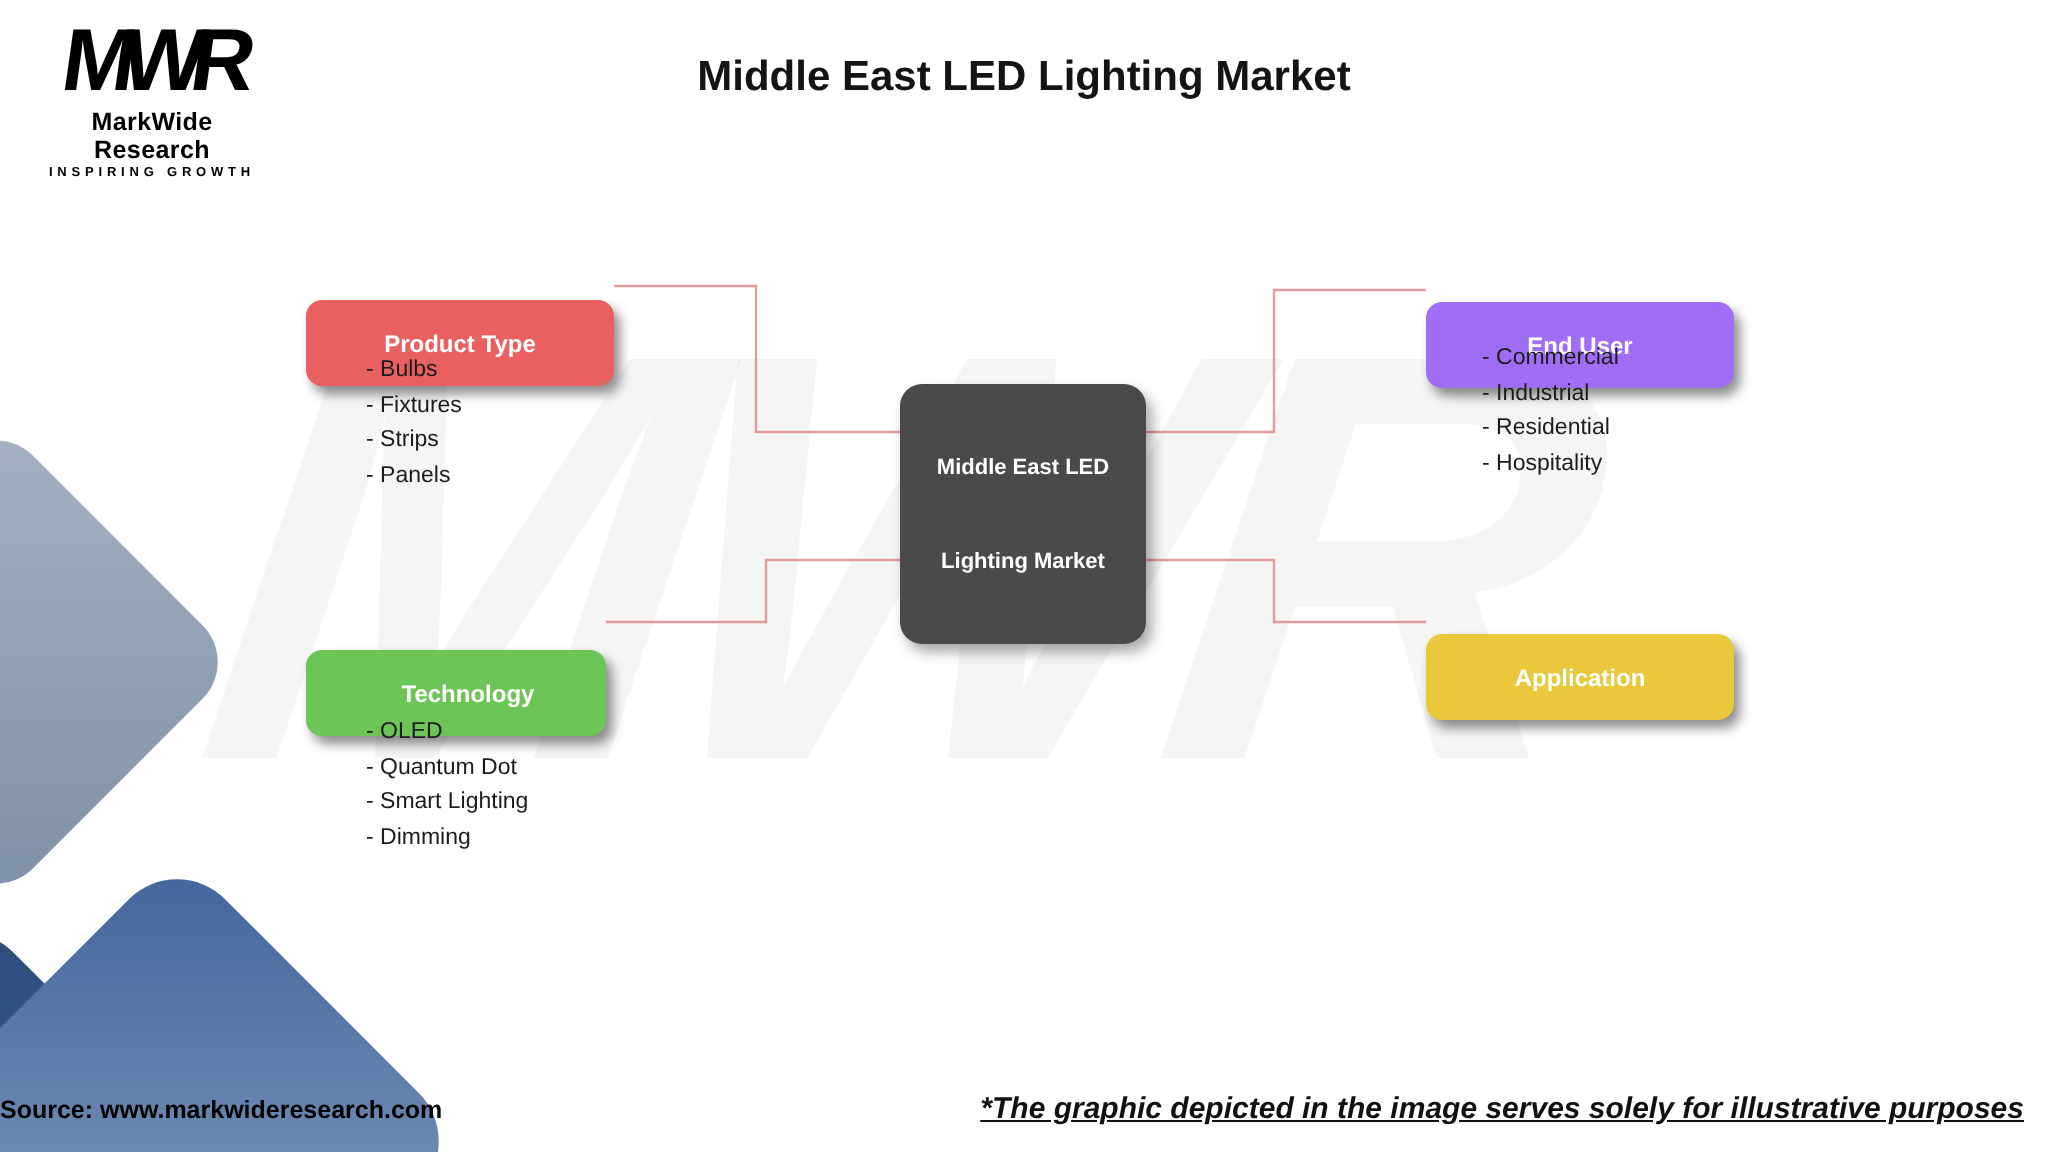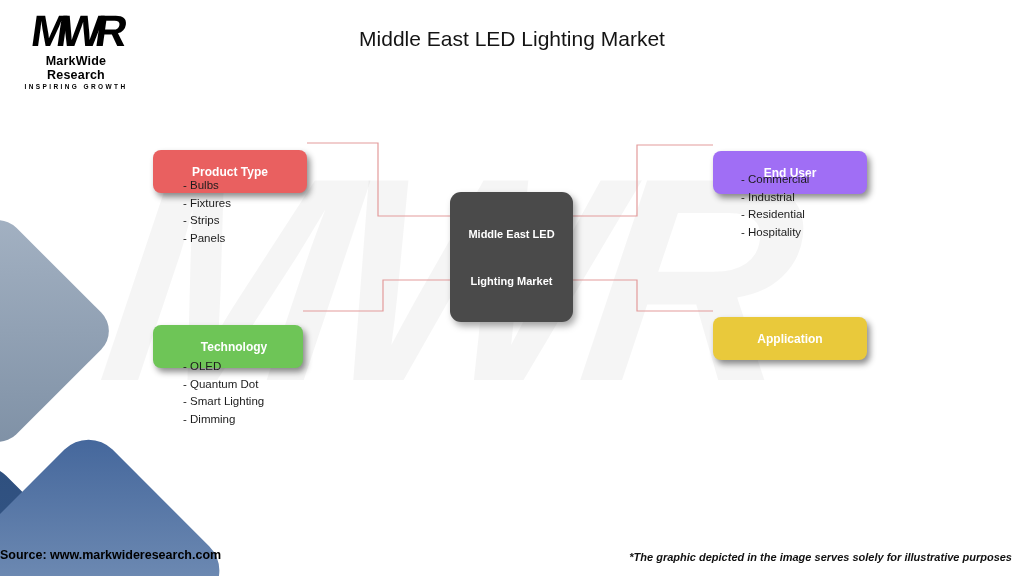--- a/index.html
+++ b/index.html
@@ -34,21 +34,21 @@
   }
 
   
   .logo { position:absolute; left:20px; top:10px; width:112px; text-align:center; color:#000; }
   .logo-acronym { font-size:44px; font-weight:800; letter-spacing:-7px; line-height:0.95; transform:skewX(-8deg); }
   .logo-name { font-size:12.5px; font-weight:bold; margin-top:2px; letter-spacing:0.2px; }
   .logo-tagline { font-size:6.5px; font-weight:bold; letter-spacing:2.4px; margin-top:1px; }
 
   .title {
     position:absolute; top:27px; left:0; width:100%;
-    text-align:center; font-size:21px; font-weight:normal; color:#141414;
+    text-align:center; font-size:21px; font-weight:bold; color:#141414;
   }
 
   
   .connectors { position:absolute; left:0; top:0; }
   .connectors polyline { fill:none; stroke:var(--connector, #E39B9B); stroke-width:1.2; }
 
   
   .center-node {
     position:absolute; left:450px; top:192px; width:123px; height:130px;
     background:#4A4A4A; border-radius:11px;
@@ -78,21 +78,21 @@
   .items-technology  { left:183px; top:358px; }
   .items-application { left:741px; top:343px; }
 
   
   .source {
     position:absolute; left:0; width:100%; bottom:14px; text-align:left;
     font-size:12.5px; font-weight:bold; color:#000;
   }
   .disclaimer {
     position:absolute; right:12px; bottom:13px;
-    font-size:11px; font-weight:bold; font-style:italic; color:#111;
+    font-size:15px; font-weight:bold; font-style:italic; color:#111;text-decoration:underline;
   }
 </style>
 </head>
 <body>
 
 <div class="canvas">
 
   <div class="deco deco-mid"></div>
   <div class="deco deco-corner"></div>
   <div class="deco deco-bottom"></div>

